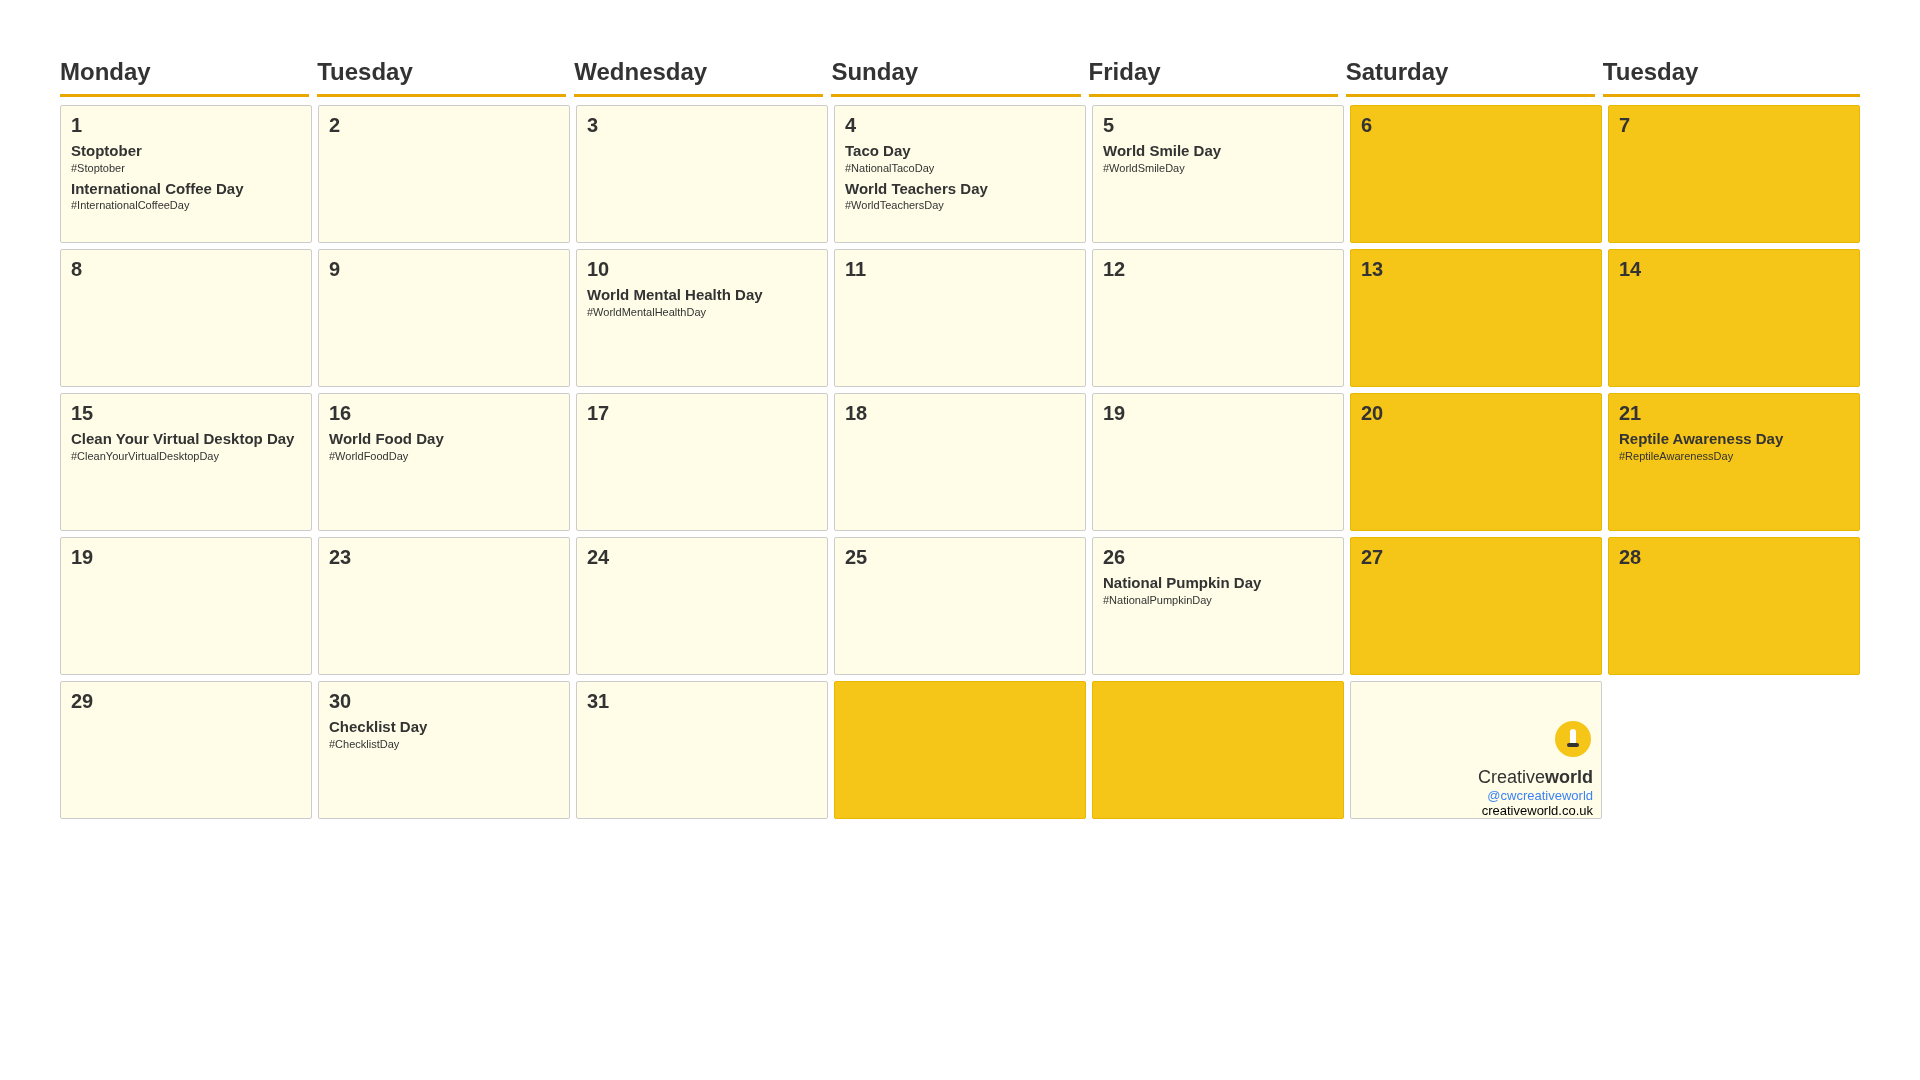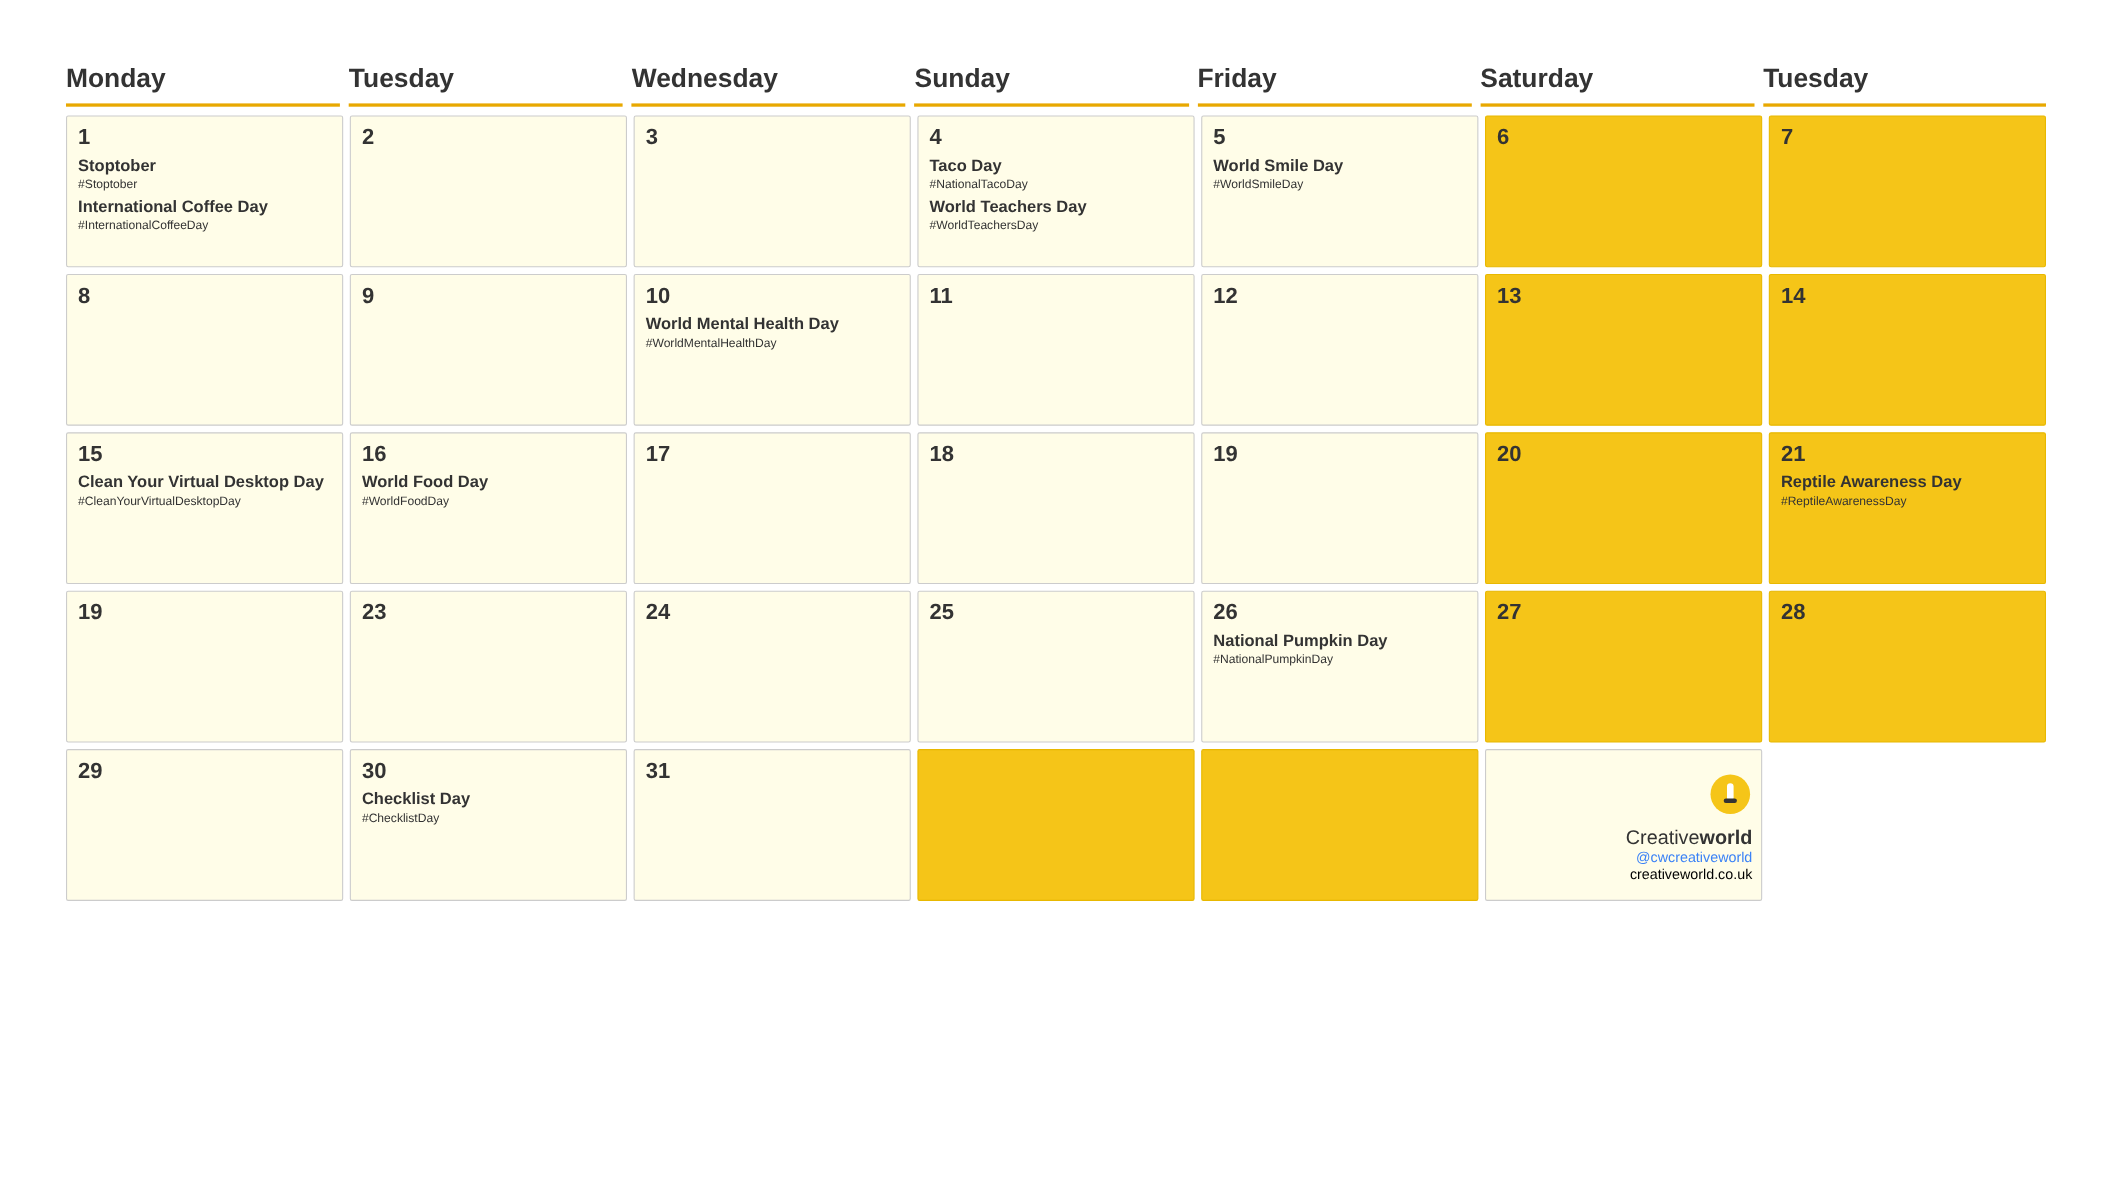--- a/index.html
+++ b/index.html
@@ -234,21 +234,21 @@
           <span class="day-num">30</span>
           <span class="event-title">Checklist Day</span>
           <span class="event-hashtag">#ChecklistDay</span>
         </div>
         <div class="day-cell">
           <span class="day-num">31</span>
         </div>
         <div class="day-cell yellow"></div>
         <div class="day-cell yellow"></div>
         <div class="day-cell" style="position: relative;">
-          <div style="position: absolute; bottom: 16px; right: 8px; text-align: right;">
+          <div style="position: absolute; bottom: 0; right: 8px; text-align: right;">
             <div style="margin-left: auto; margin-bottom: 4px;"><svg width="40" height="40" viewBox="0 0 40 40">
         <circle cx="20" cy="20" r="18" fill="#f5c518" stroke="none"></circle>
         <rect x="17" y="10" width="6" height="16" rx="3" fill="#fff"></rect>
         <rect x="14" y="24" width="12" height="4" rx="2" fill="#333"></rect>
       </svg></div>
             <div style="font-size: 18px; color: rgb(51, 51, 51);">Creative<strong>world</strong></div>
             <div style="font-size: 13px; color: #3b82f6;">@cwcreativeworld</div>
             <div style="font-size: 13px; color: #000000;">creativeworld.co.uk</div>
           </div>
         </div>

